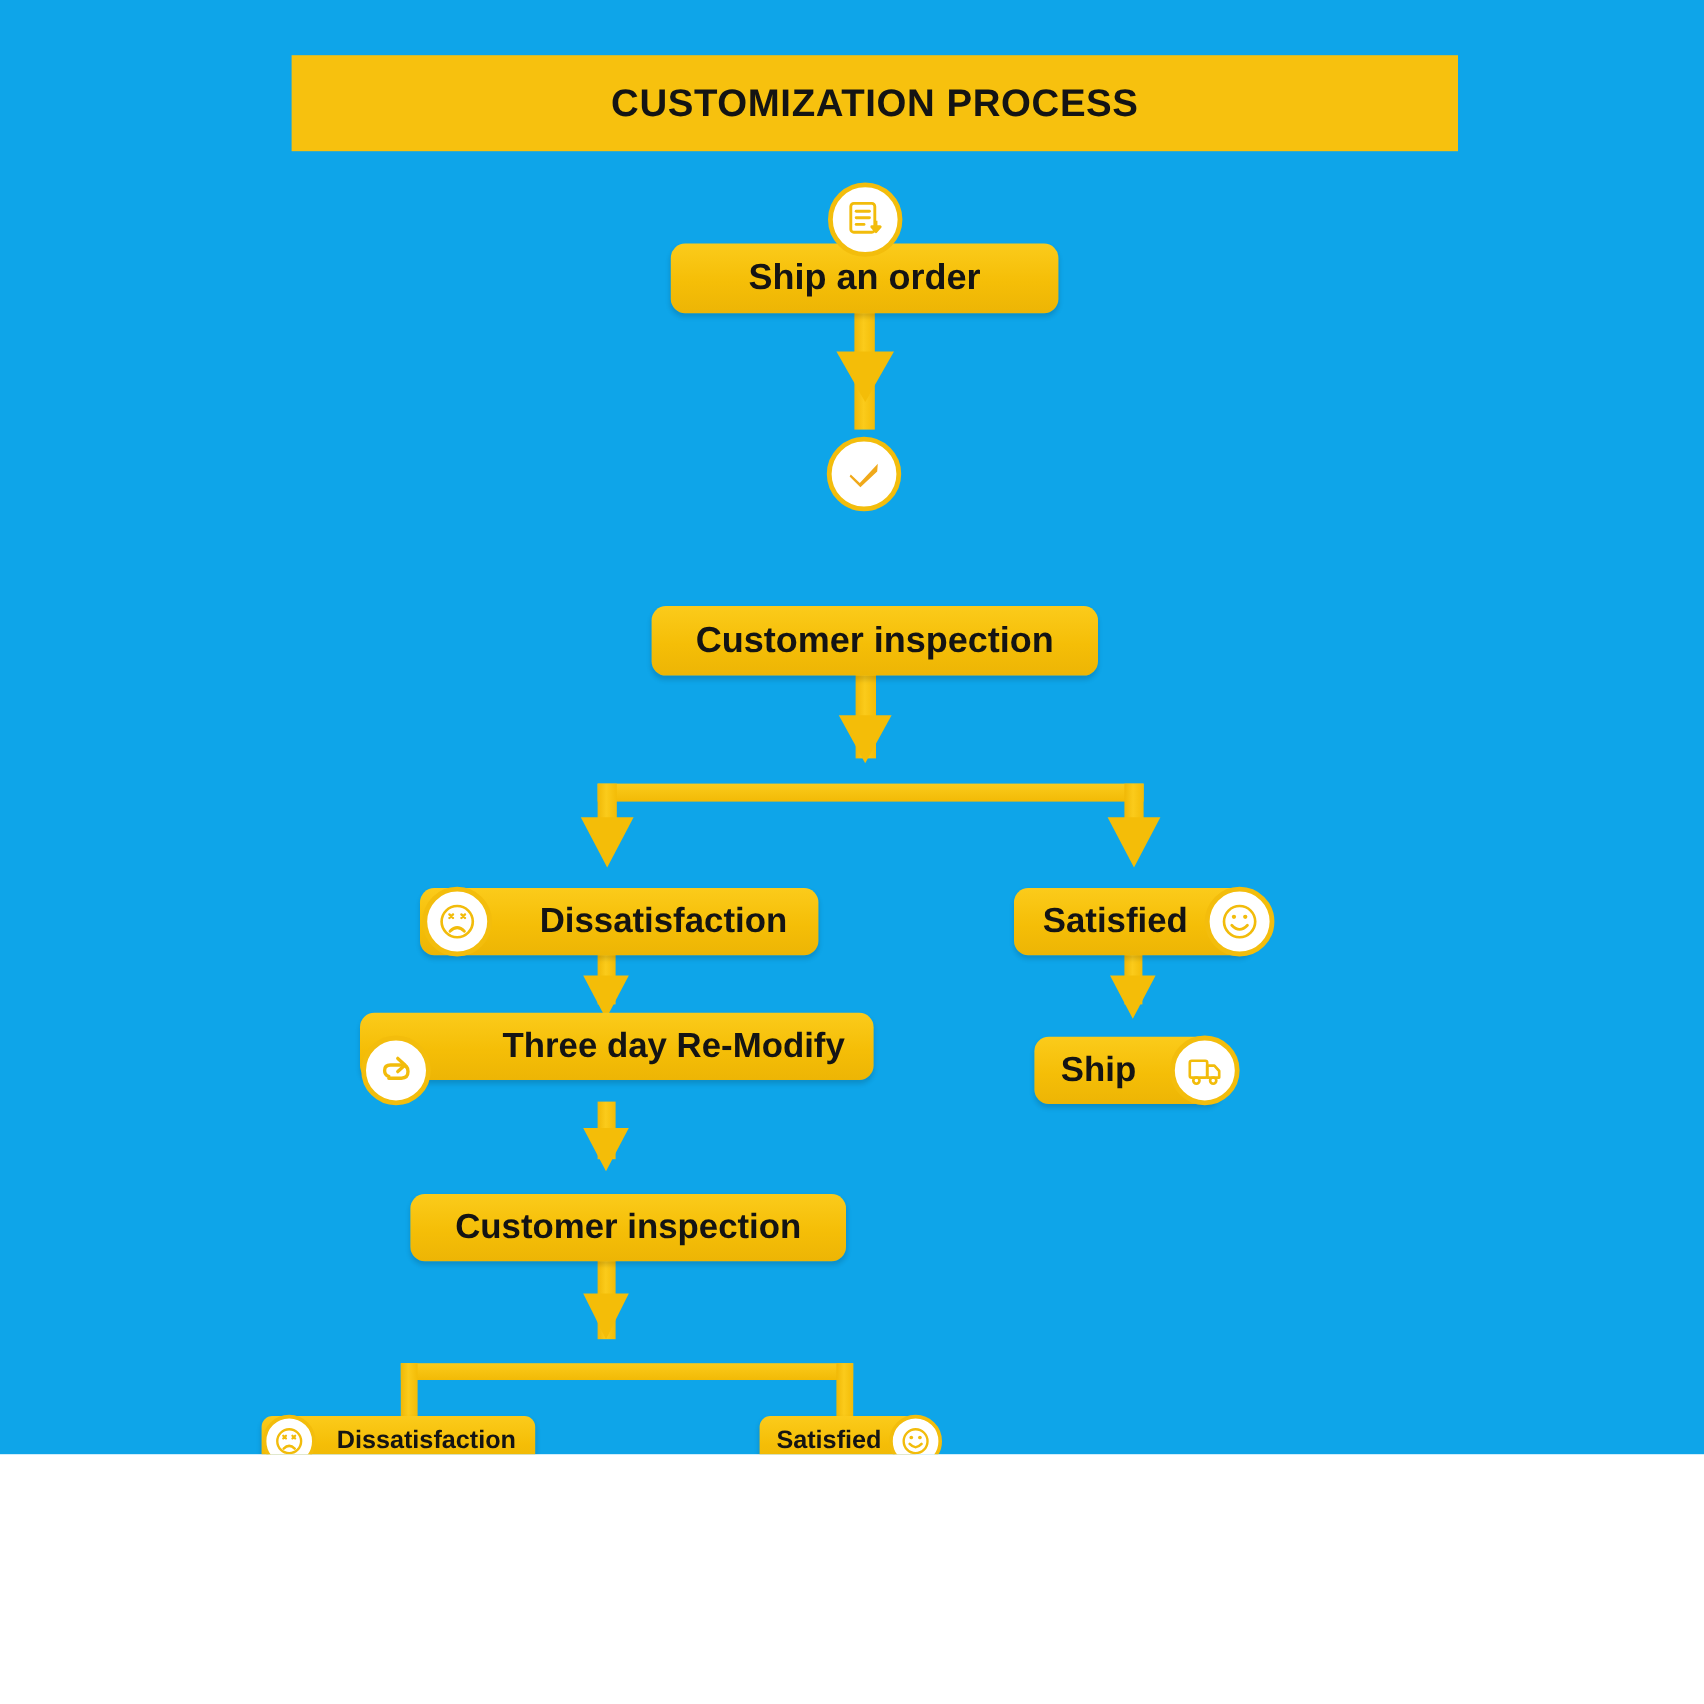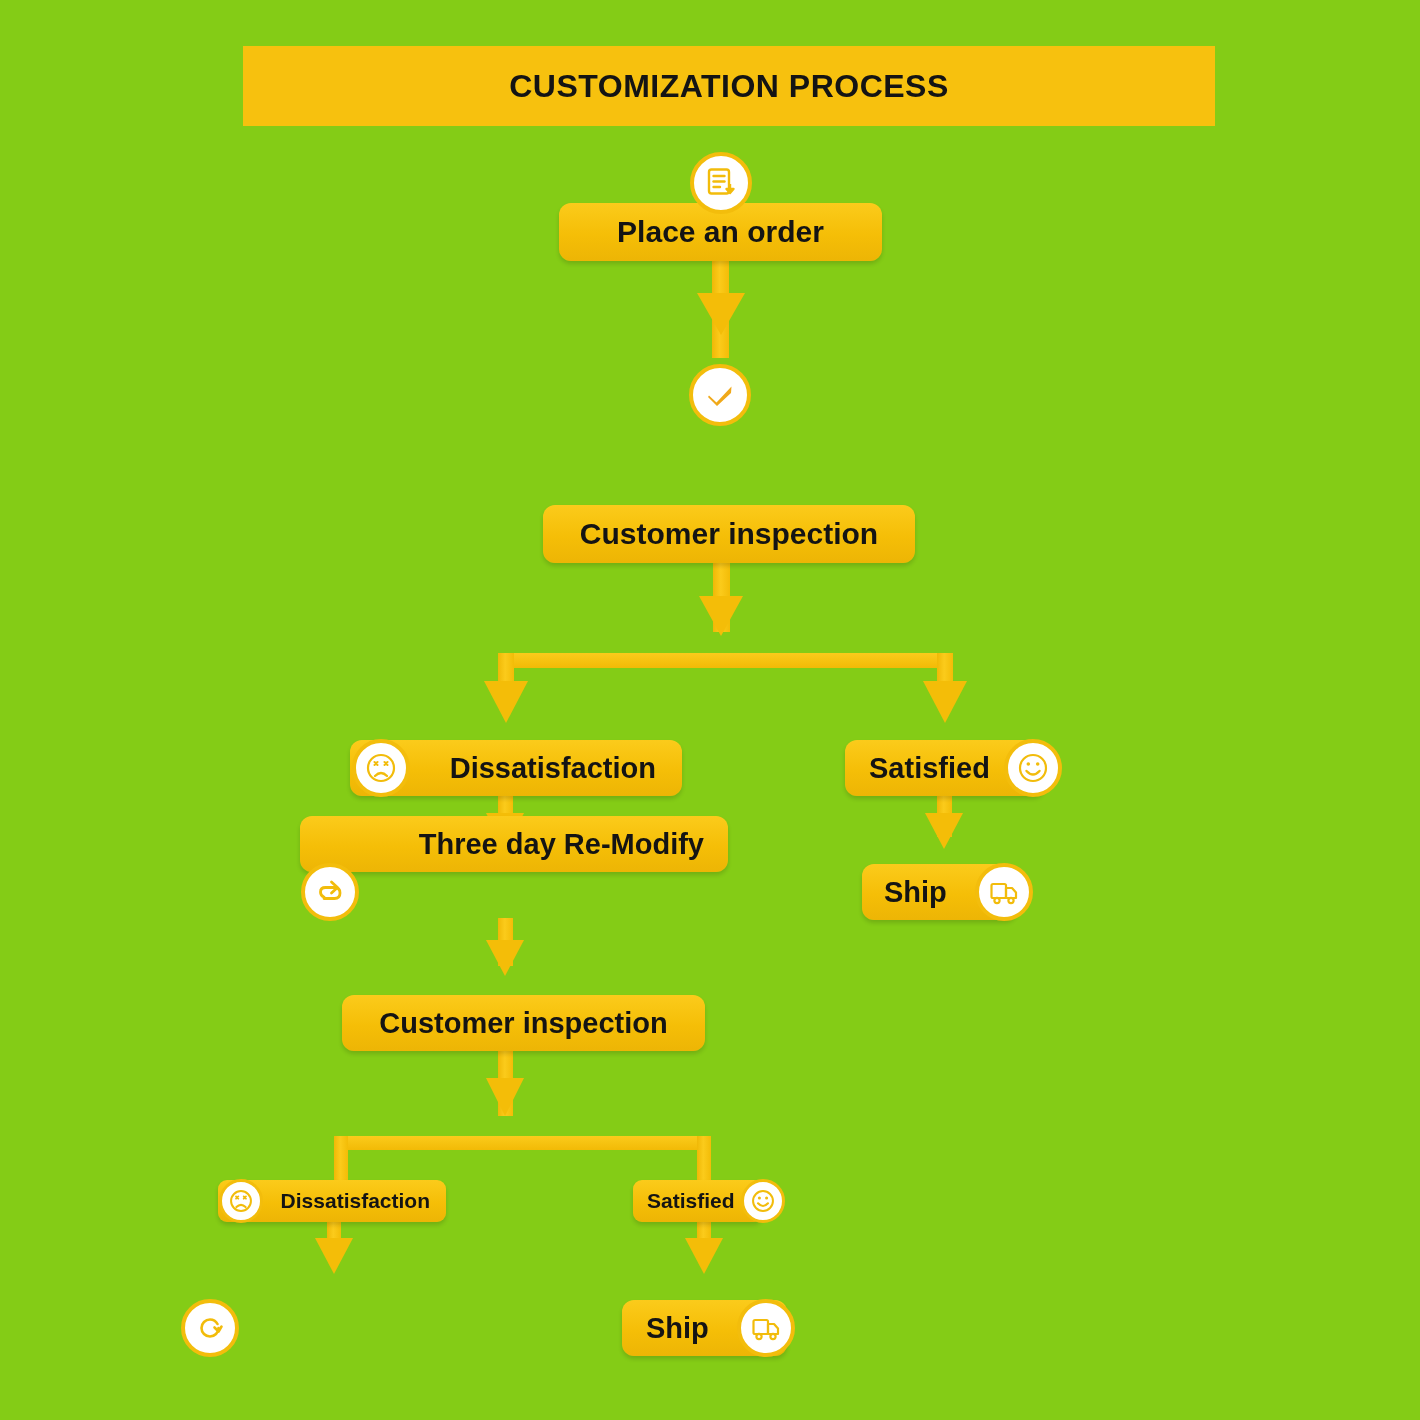--- a/index.html
+++ b/index.html
@@ -6,22 +6,22 @@
     margin: 0;
     padding: 0;
     background: #ffffff;
   }
   body {
     font-family: "Liberation Sans", sans-serif;
   }
   #canvas {
     position: relative;
     width: 1420px;
-    height: 1420px;
-    background: #84cc16;
+    height: 1212px;
+    background: #0ea5e9;
     overflow: hidden;
   }
 
   
   #header-banner {
     position: absolute;
     left: 243px;
     top: 46px;
     width: 972px;
     height: 80px;
@@ -123,21 +123,21 @@
   <div class="vline" style="left:334px; top:1136px; width:14px; height:48px;"></div>
   <div class="vline" style="left:697px; top:1136px; width:14px; height:48px;"></div>
 
   <div class="vline" style="left:327px; top:1218px; width:14px; height:40px;"></div>
   <div class="arrowhead" style="left:315px; top:1238px; border-left:19px solid transparent; border-right:19px solid transparent; border-top:36px solid #F4BD08;"></div>
 
   <div class="vline" style="left:697px; top:1218px; width:14px; height:40px;"></div>
   <div class="arrowhead" style="left:685px; top:1238px; border-left:19px solid transparent; border-right:19px solid transparent; border-top:36px solid #F4BD08;"></div>
 
   <div class="node" style="left:559px; top:203px; width:323px; height:58px;">
-    <span class="label" style="font-size:30px;">Place an order</span>
+    <span class="label" style="font-size:30px;">Ship an order</span>
   </div>
   <div class="icon-badge" style="left:690px; top:152px; width:62px; height:62px; border:4px solid #F3BD0C;">
     <svg width="34" height="34" viewBox="0 0 34 34">
       <rect x="5" y="3.5" width="20" height="24" rx="2.5" fill="none" stroke="#F2BC0B" stroke-width="2.4"></rect>
       <line x1="9.5" y1="10" x2="20.5" y2="10" stroke="#F2BC0B" stroke-width="2.4" stroke-linecap="round"></line>
       <line x1="9.5" y1="15.5" x2="20.5" y2="15.5" stroke="#F2BC0B" stroke-width="2.4" stroke-linecap="round"></line>
       <line x1="9.5" y1="21" x2="16" y2="21" stroke="#F2BC0B" stroke-width="2.4" stroke-linecap="round"></line>
       <path d="M26 18 L26 26 M22.5 23 L26 27 L29.5 23 Z" fill="#F2BC0B" stroke="#F2BC0B" stroke-width="2.4" stroke-linejoin="round"></path>
     </svg>
   </div>
@@ -169,21 +169,21 @@
   </div>
   <div class="icon-badge" style="left:1004px; top:739px; width:58px; height:58px; border:4px solid #F3BD0C;">
     <svg width="34" height="34" viewBox="0 0 34 34">
       <circle cx="17" cy="17" r="13" fill="none" stroke="#F2BC0B" stroke-width="2.2"></circle>
       <circle cx="12.3" cy="13" r="1.8" fill="#F2BC0B"></circle>
       <circle cx="21.7" cy="13" r="1.8" fill="#F2BC0B"></circle>
       <path d="M10.5 20 Q17 27 23.5 20" fill="none" stroke="#F2BC0B" stroke-width="2.4" stroke-linecap="round"></path>
     </svg>
   </div>
 
-  <div class="node" style="left:300px; top:816px; width:428px; height:56px; justify-content:flex-end; padding-right:24px;">
+  <div class="node" style="left:300px; top:844px; width:428px; height:56px; justify-content:flex-end; padding-right:24px;">
     <span class="label" style="font-size:29px;">Three day Re-Modify</span>
   </div>
   <div class="icon-badge" style="left:301px; top:863px; width:58px; height:58px; border:4px solid #F3BD0C;">
     <svg width="36" height="36" viewBox="0 0 36 36">
       <path d="M12 24.5 L22.5 24.5 Q28 24.5 28 19 Q28 13.5 22.5 13.5 L13.5 13.5 Q8.5 13.5 8.5 18 Q8.5 22 12 23" fill="none" stroke="#F2BC0B" stroke-width="2.8" stroke-linecap="round" stroke-linejoin="round"></path>
       <path d="M19.5 8 L25.5 13.5 L19.5 19" fill="none" stroke="#F2BC0B" stroke-width="2.8" stroke-linecap="round" stroke-linejoin="round"></path>
     </svg>
   </div>
 
   <div class="node" style="left:862px; top:864px; width:155px; height:56px; justify-content:flex-start; padding-left:22px;">

